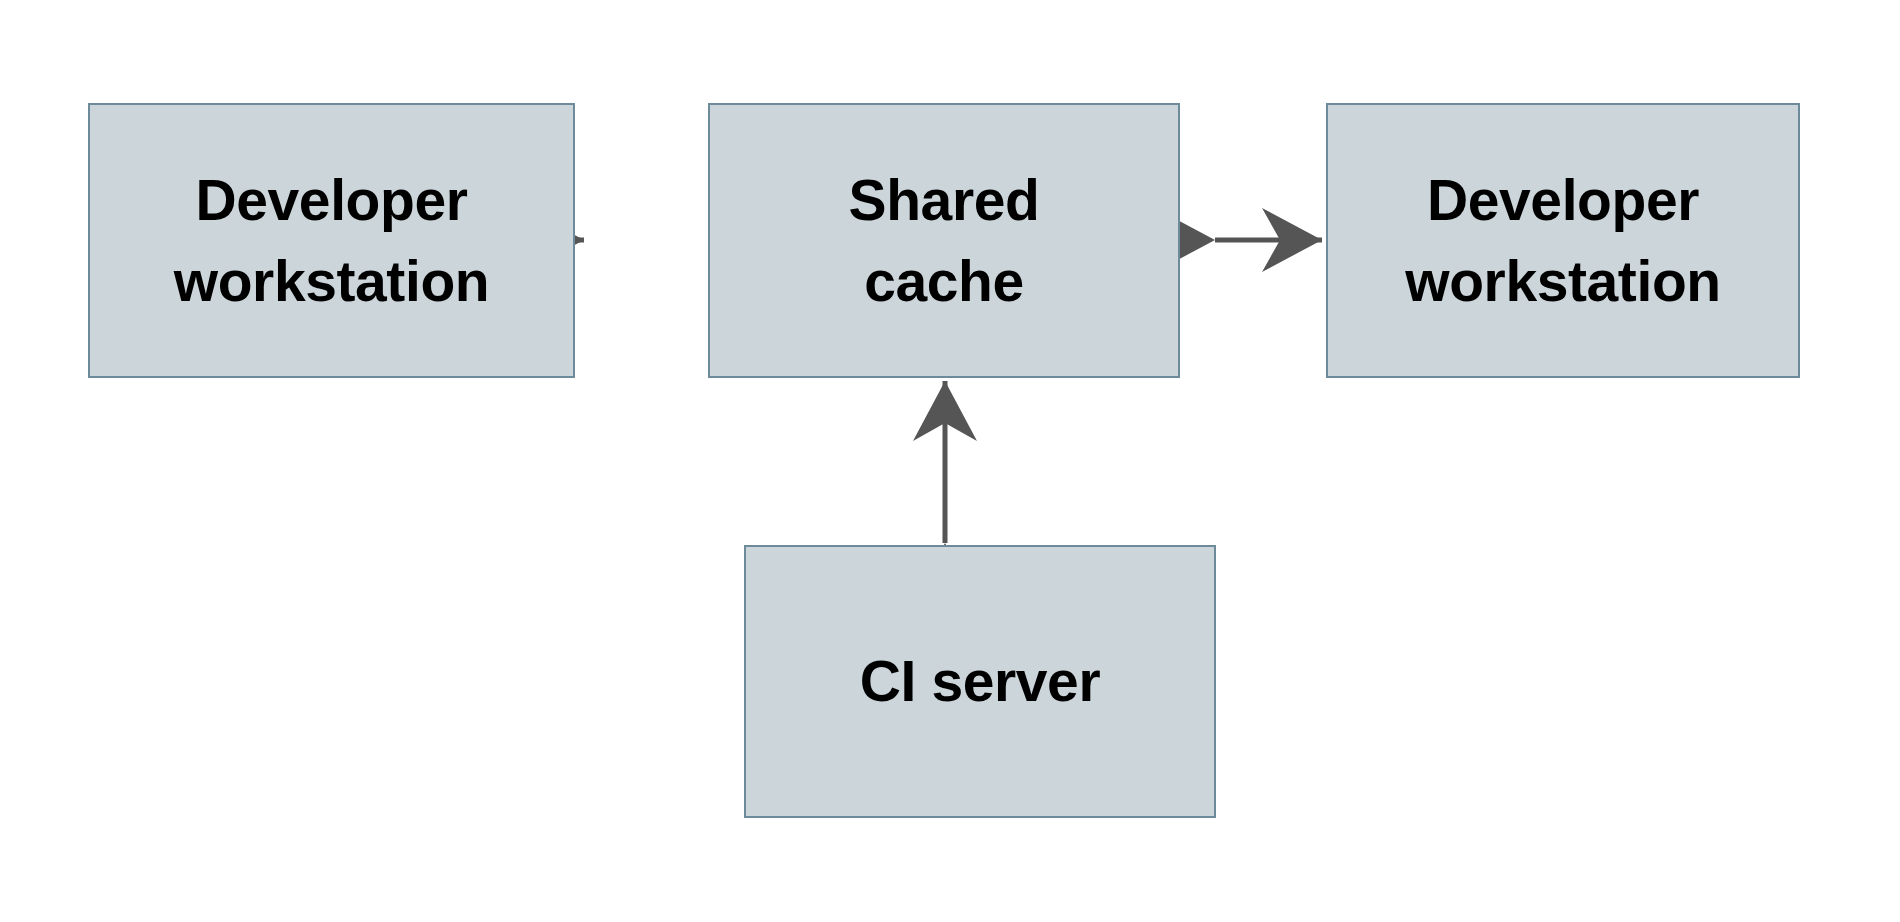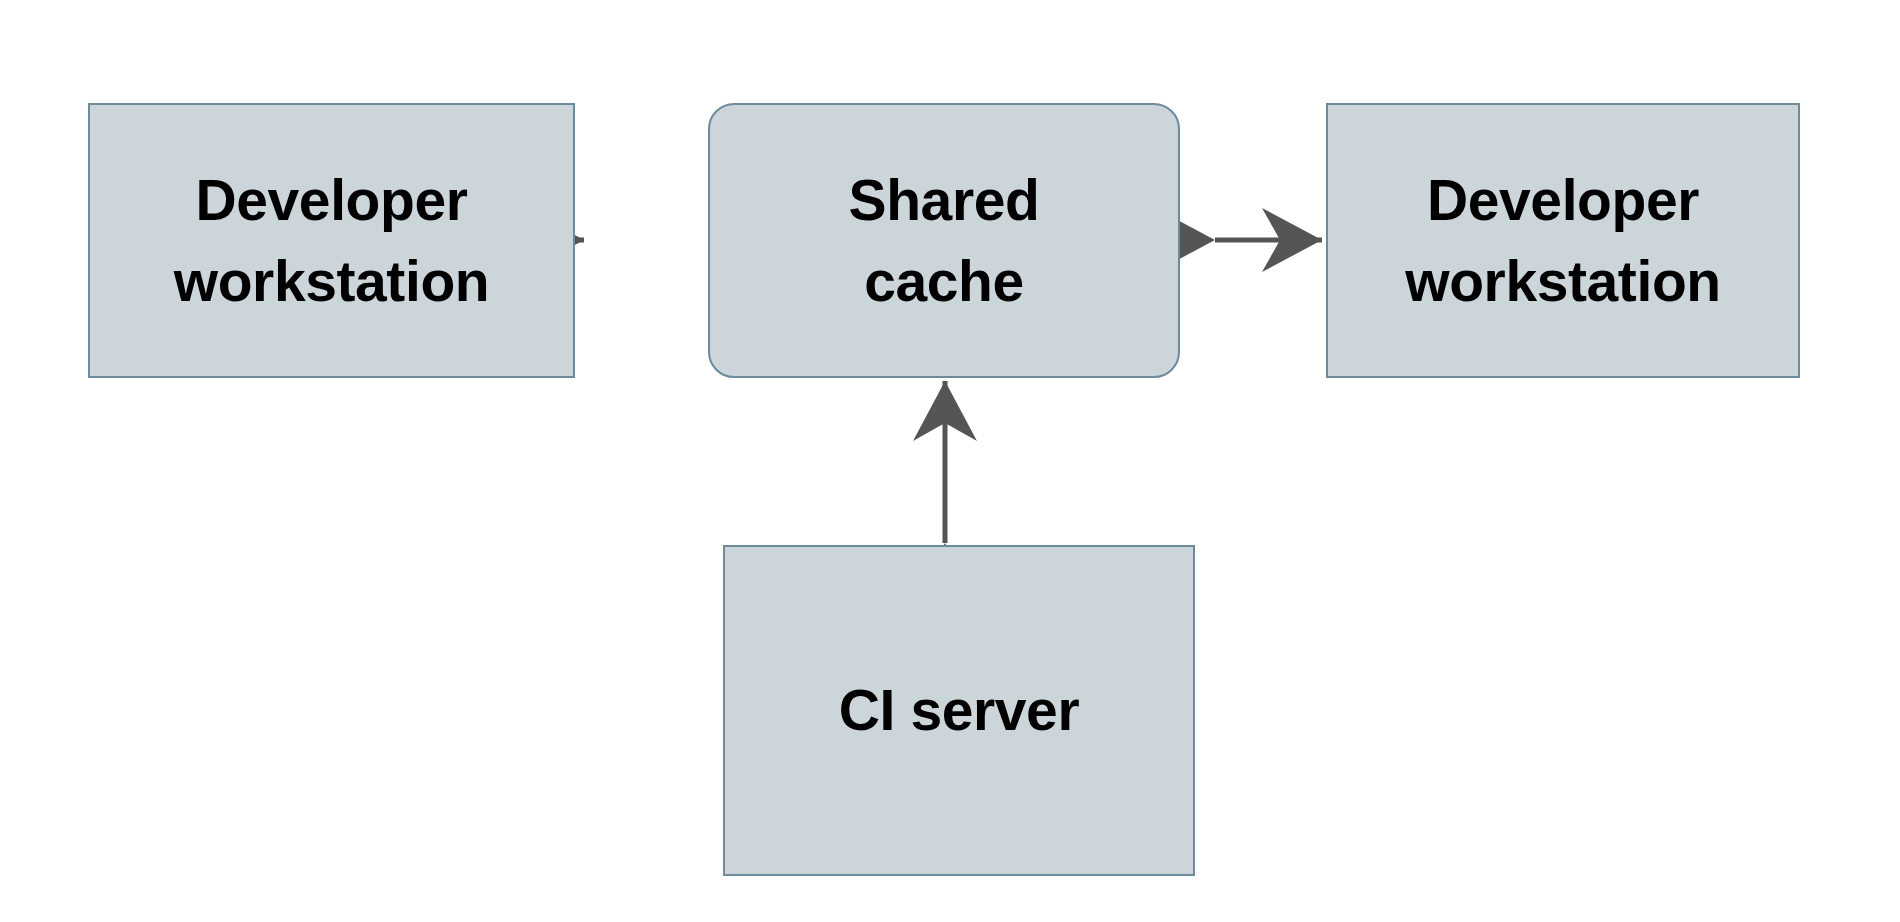--- a/index.html
+++ b/index.html
@@ -40,23 +40,23 @@
     font-size: 57px;
     line-height: 1.42;
     font-weight: 700;
     letter-spacing: -0.4px;
     white-space: pre-line;
     padding: 0 10px;
   }
 
   
   #node-dev-left   { left: 88px;   top: 103px; width: 487px; height: 275px; }
-  #node-shared     { left: 708px;  top: 103px; width: 472px; height: 275px; border-radius: 26px; }
+  #node-shared     { left: 708px;  top: 103px; width: 472px; height: 275px; }
   #node-dev-right  { left: 1326px; top: 103px; width: 474px; height: 275px; }
-  #node-ci         { left: 723px;  top: 545px; width: 472px; height: 331px; }
+  #node-ci         { left: 744px;  top: 545px; width: 472px; height: 273px; }
 
   
   #connector-layer {
     position: absolute;
     left: 0;
     top: 0;
     width: 1900px;
     height: 922px;
     pointer-events: none;
   }

